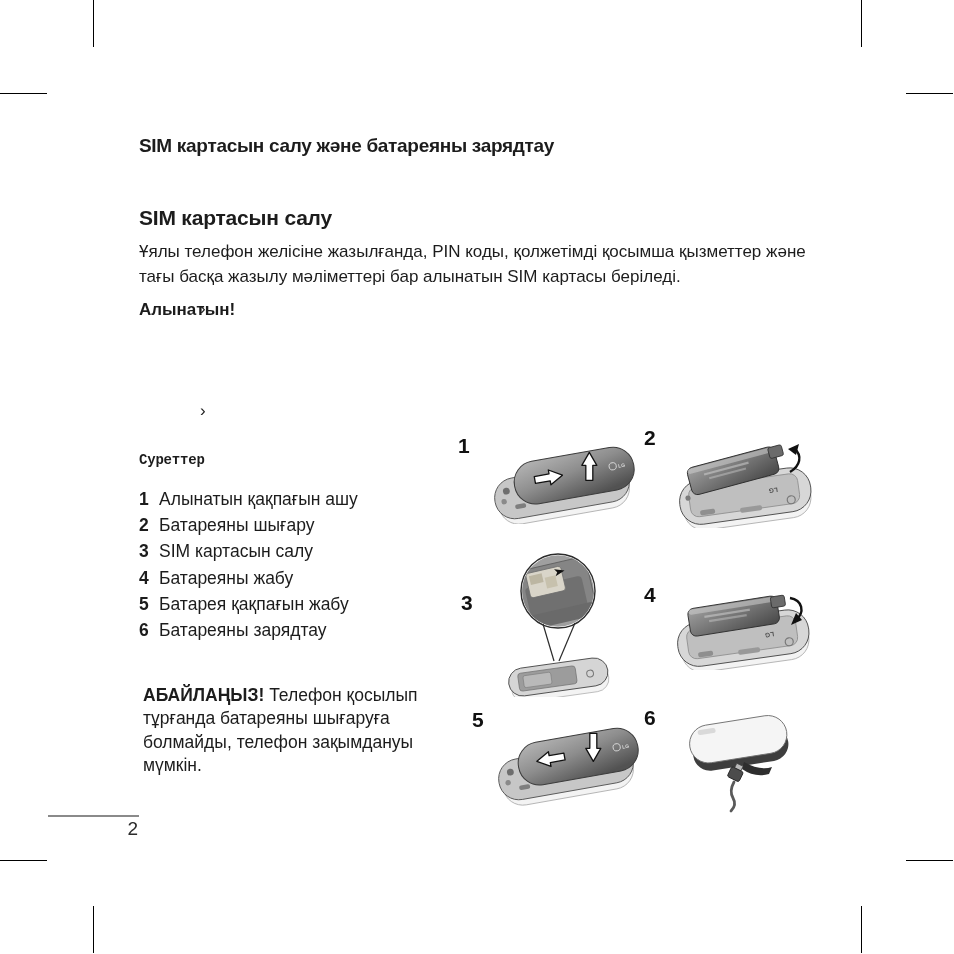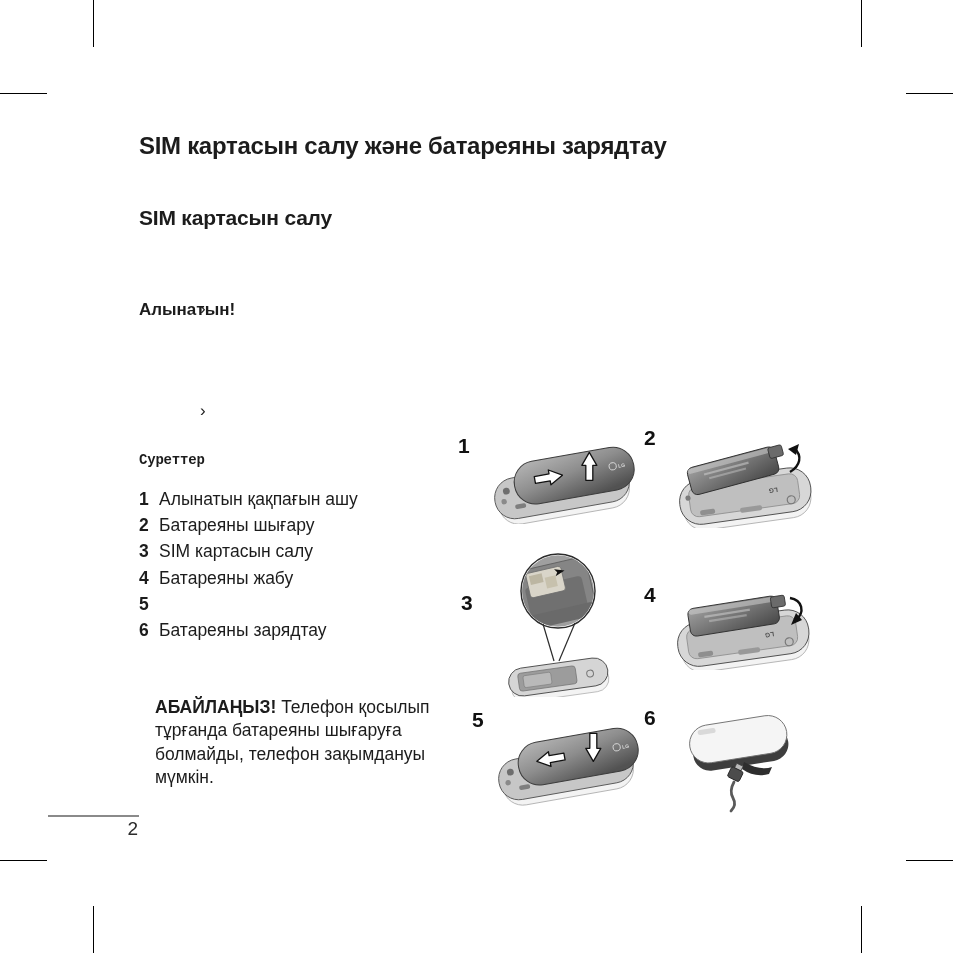--- a/index.html
+++ b/index.html
@@ -12,21 +12,21 @@
   .cm { position:absolute; background:#000; }
   .cm.v { width:1.4px; height:47px; }
   .cm.h { width:47px; height:1.4px; }
   .cm-v-tl { left:92.6px; top:0; }      .cm-v-tr { left:860.6px; top:0; }
   .cm-h-tl { left:0; top:92.6px; }      .cm-h-tr { left:906px; top:92.6px; }
   .cm-h-bl { left:0; top:860px; }       .cm-h-br { left:906px; top:860px; }
   .cm-v-bl { left:92.6px; top:906px; }  .cm-v-br { left:860.6px; top:906px; }
 
   .title {
     position:absolute; left:139px; top:130px; width:620px;
-    font-size:24px; font-weight:bold; line-height:31px; letter-spacing:-0.3px;
+    font-size:19px; font-weight:bold; line-height:31px; letter-spacing:-0.3px;
   }
   .section-heading {
     position:absolute; left:139px; top:206px;
     font-size:21px; font-weight:bold; letter-spacing:-0.2px;
   }
   .intro {
     position:absolute; left:139px; top:239px; width:695px;
     font-size:17px; line-height:25px;
   }
   .imp-label { position:absolute; left:139px; top:300px; font-size:17px; font-weight:bold; }
@@ -76,20 +76,21 @@
   <div class="cm v cm-v-tr"></div>
   <div class="cm h cm-h-tl"></div>
   <div class="cm h cm-h-tr"></div>
   <div class="cm h cm-h-bl"></div>
   <div class="cm h cm-h-br"></div>
   <div class="cm v cm-v-bl"></div>
   <div class="cm v cm-v-br"></div>
 
   <h1 class="title" style="margin:0;">SIM картасын салу және батареяны зарядтау</h1>
   <h2 class="section-heading" style="margin:0;">SIM картасын салу</h2>
+  <p class="intro" style="margin:0;">Ұялы телефон желісіне жазылғанда, PIN коды, қолжетімді қосымша қызметтер және тағы басқа жазылу мәліметтері бар алынатын SIM картасы беріледі.</p>
 
   <span class="imp-label">Алынатын!</span>
   <span class="imp-bullet b1">›</span>
   <span class="imp-bullet b2">›</span>
 
   <h2 class="figs-heading" style="margin:0;">Суреттер</h2>
 
   <div class="steps">
     <div class="step">
       <span class="step-num">1</span>
@@ -102,28 +103,29 @@
     <div class="step">
       <span class="step-num">3</span>
       <span class="step-label">SIM картасын салу</span>
     </div>
     <div class="step">
       <span class="step-num">4</span>
       <span class="step-label">Батареяны жабу</span>
     </div>
     <div class="step">
       <span class="step-num">5</span>
+      <span class="step-label">Батарея қақпағын жабу</span>
     </div>
     <div class="step">
       <span class="step-num">6</span>
       <span class="step-label">Батареяны зарядтау</span>
     </div>
   </div>
 
-  <p class="warning" style="margin:16px;"><span class="wl">АБАЙЛАҢЫЗ!</span> <span>Телефон қосылып тұрғанда батареяны шығаруға болмайды, телефон зақымдануы мүмкін.</span></p>
+  <p class="warning" style="margin:4px;"><span class="wl">АБАЙЛАҢЫЗ!</span> <span>Телефон қосылып тұрғанда батареяны шығаруға болмайды, телефон зақымдануы мүмкін.</span></p>
 
   <div class="page-rule"></div>
   <div class="page-number">2</div>
 
   <div class="fig-num fn1">1</div>
   <div class="fig-num fn2">2</div>
   <div class="fig-num fn3">3</div>
   <div class="fig-num fn4">4</div>
   <div class="fig-num fn5">5</div>
   <div class="fig-num fn6">6</div>

